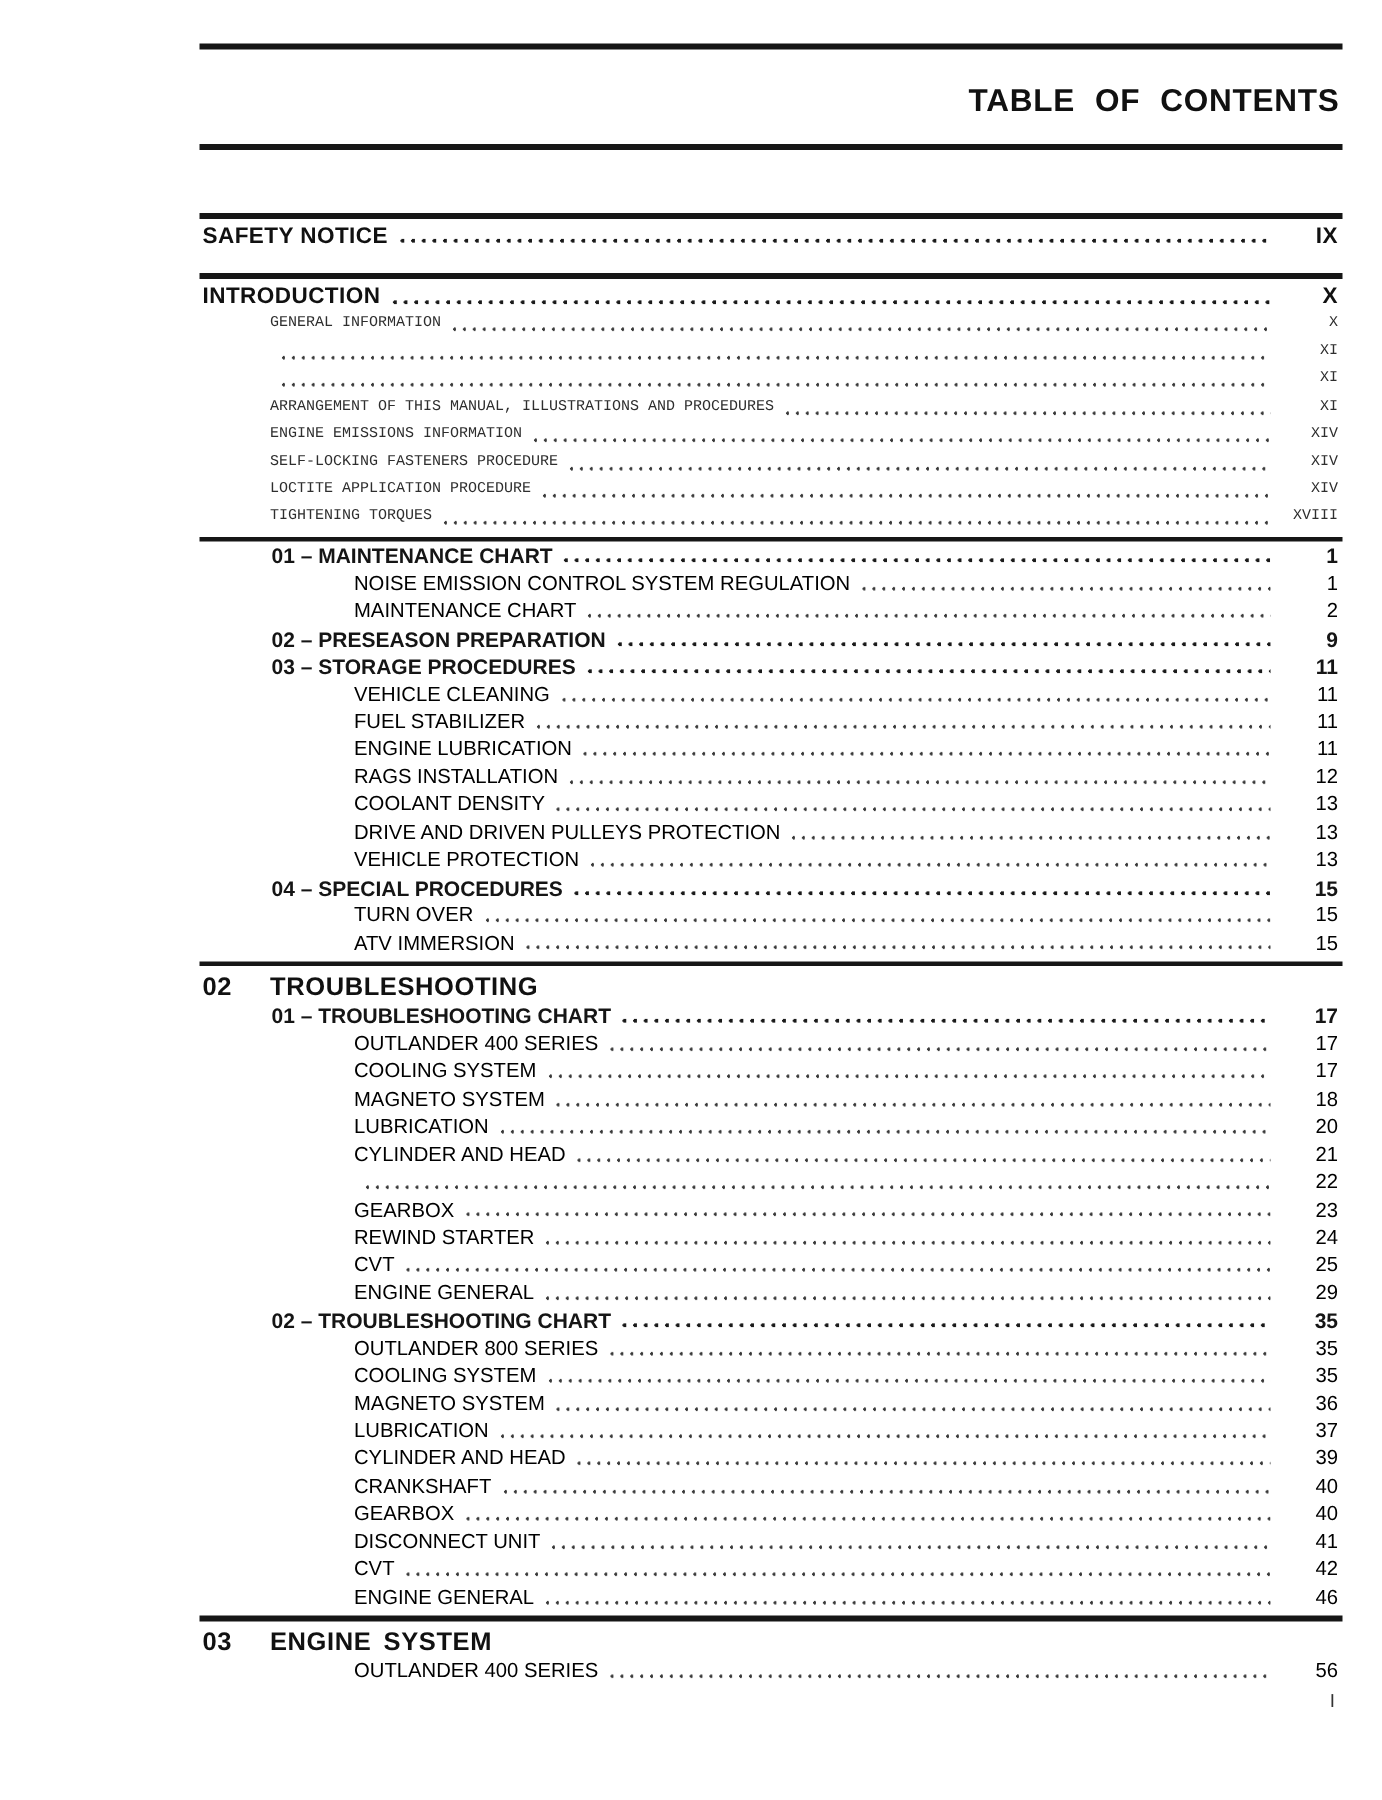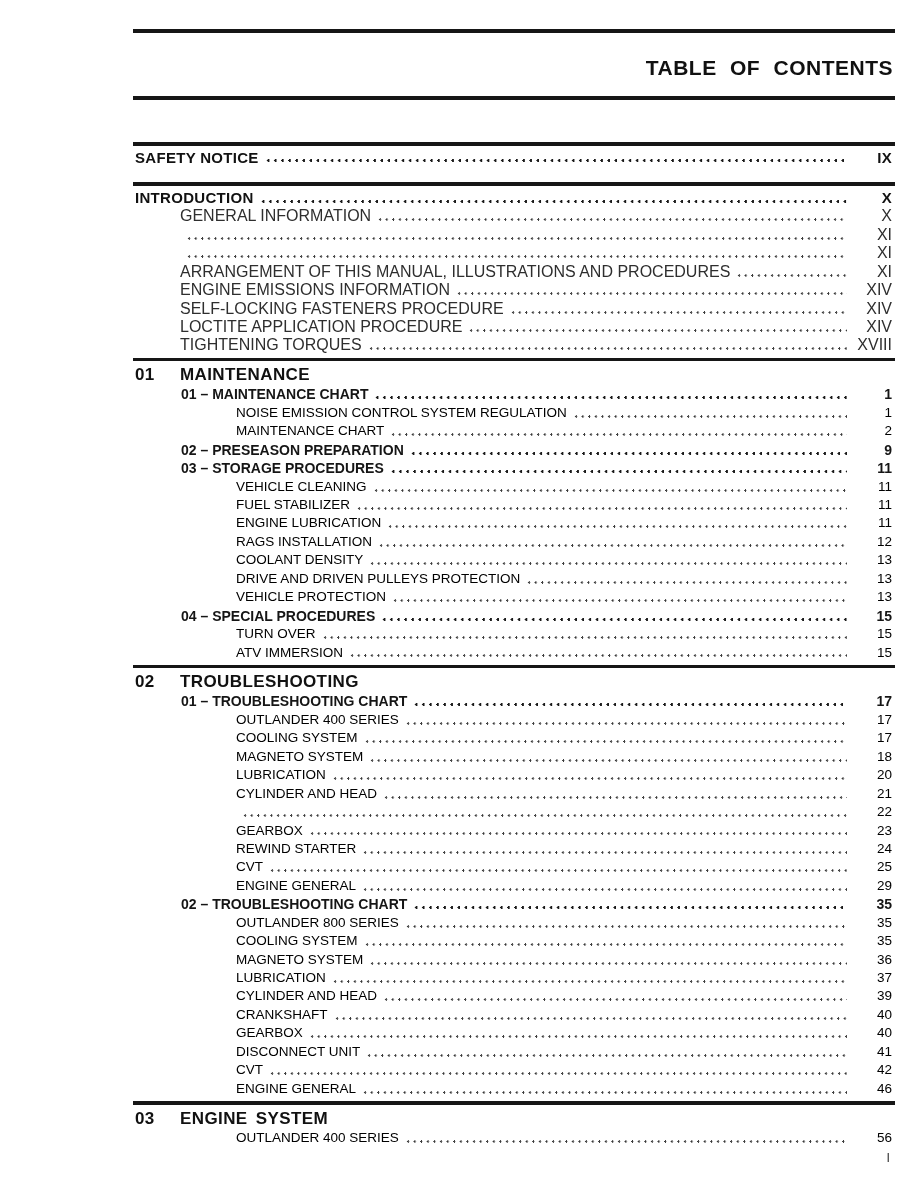--- a/index.html
+++ b/index.html
@@ -31,21 +31,21 @@
     flex:1 1 auto; align-self:flex-end; height:5px; margin:0 3px 3.5px 6px;
     background-image:radial-gradient(circle 1.05px at 3.2px 2.5px, #3a3a3a 97%, rgba(0,0,0,0));
     background-size:6.6px 5px; background-repeat:repeat-x; background-position:left bottom;
   }
   .dots-b {
     background-image:radial-gradient(circle 1.45px at 3.4px 2.5px, #1a1a1a 97%, rgba(0,0,0,0));
     background-size:7.1px 5px;
   }
 
   .lvl0  { font-weight:700; font-size:15px; padding-left:2px; color:#111; letter-spacing:0.3px;justify-content:center; }
-  .lvl1  { font-size:16px; padding-left:47px; color:#2e2e2e; }
+  .lvl1  { font-size:10px; padding-left:47px; color:#2e2e2e;font-family:Liberation Mono, monospace; }
   .lvl1b { font-weight:700; font-size:14px; padding-left:48px; color:#151515;justify-content:space-between; }
   .lvl2  { font-size:13.5px; padding-left:103px; color:#000000; }
 
   .chap-head {
     display:flex; height:21px; line-height:21px; margin-top:3px;
     font-weight:700; font-size:17px; color:#111; letter-spacing:0.4px; word-spacing:3px;
   }
   .chap-num { flex:0 0 45px; padding-left:2px; }
   .chap-title { flex:0 0 auto; }
 
@@ -108,24 +108,20 @@
           <span class="lab">LOCTITE APPLICATION PROCEDURE</span>
           <span class="dots"></span>
           <span class="pg">XIV</span>
         </div>
         <div class="row lvl1">
           <span class="lab">TIGHTENING TORQUES</span>
           <span class="dots"></span>
           <span class="pg">XVIII</span>
         </div>
         <div class="rule chap-rule"></div>
-        <div class="chap-head">
-          <span class="chap-num">01</span>
-          <span class="chap-title">MAINTENANCE</span>
-        </div>
         <div class="row lvl1b">
           <span class="lab">01 – MAINTENANCE CHART</span>
           <span class="dots dots-b"></span>
           <span class="pg">1</span>
         </div>
         <div class="row lvl2">
           <span class="lab">NOISE EMISSION CONTROL SYSTEM REGULATION</span>
           <span class="dots"></span>
           <span class="pg">1</span>
         </div>

